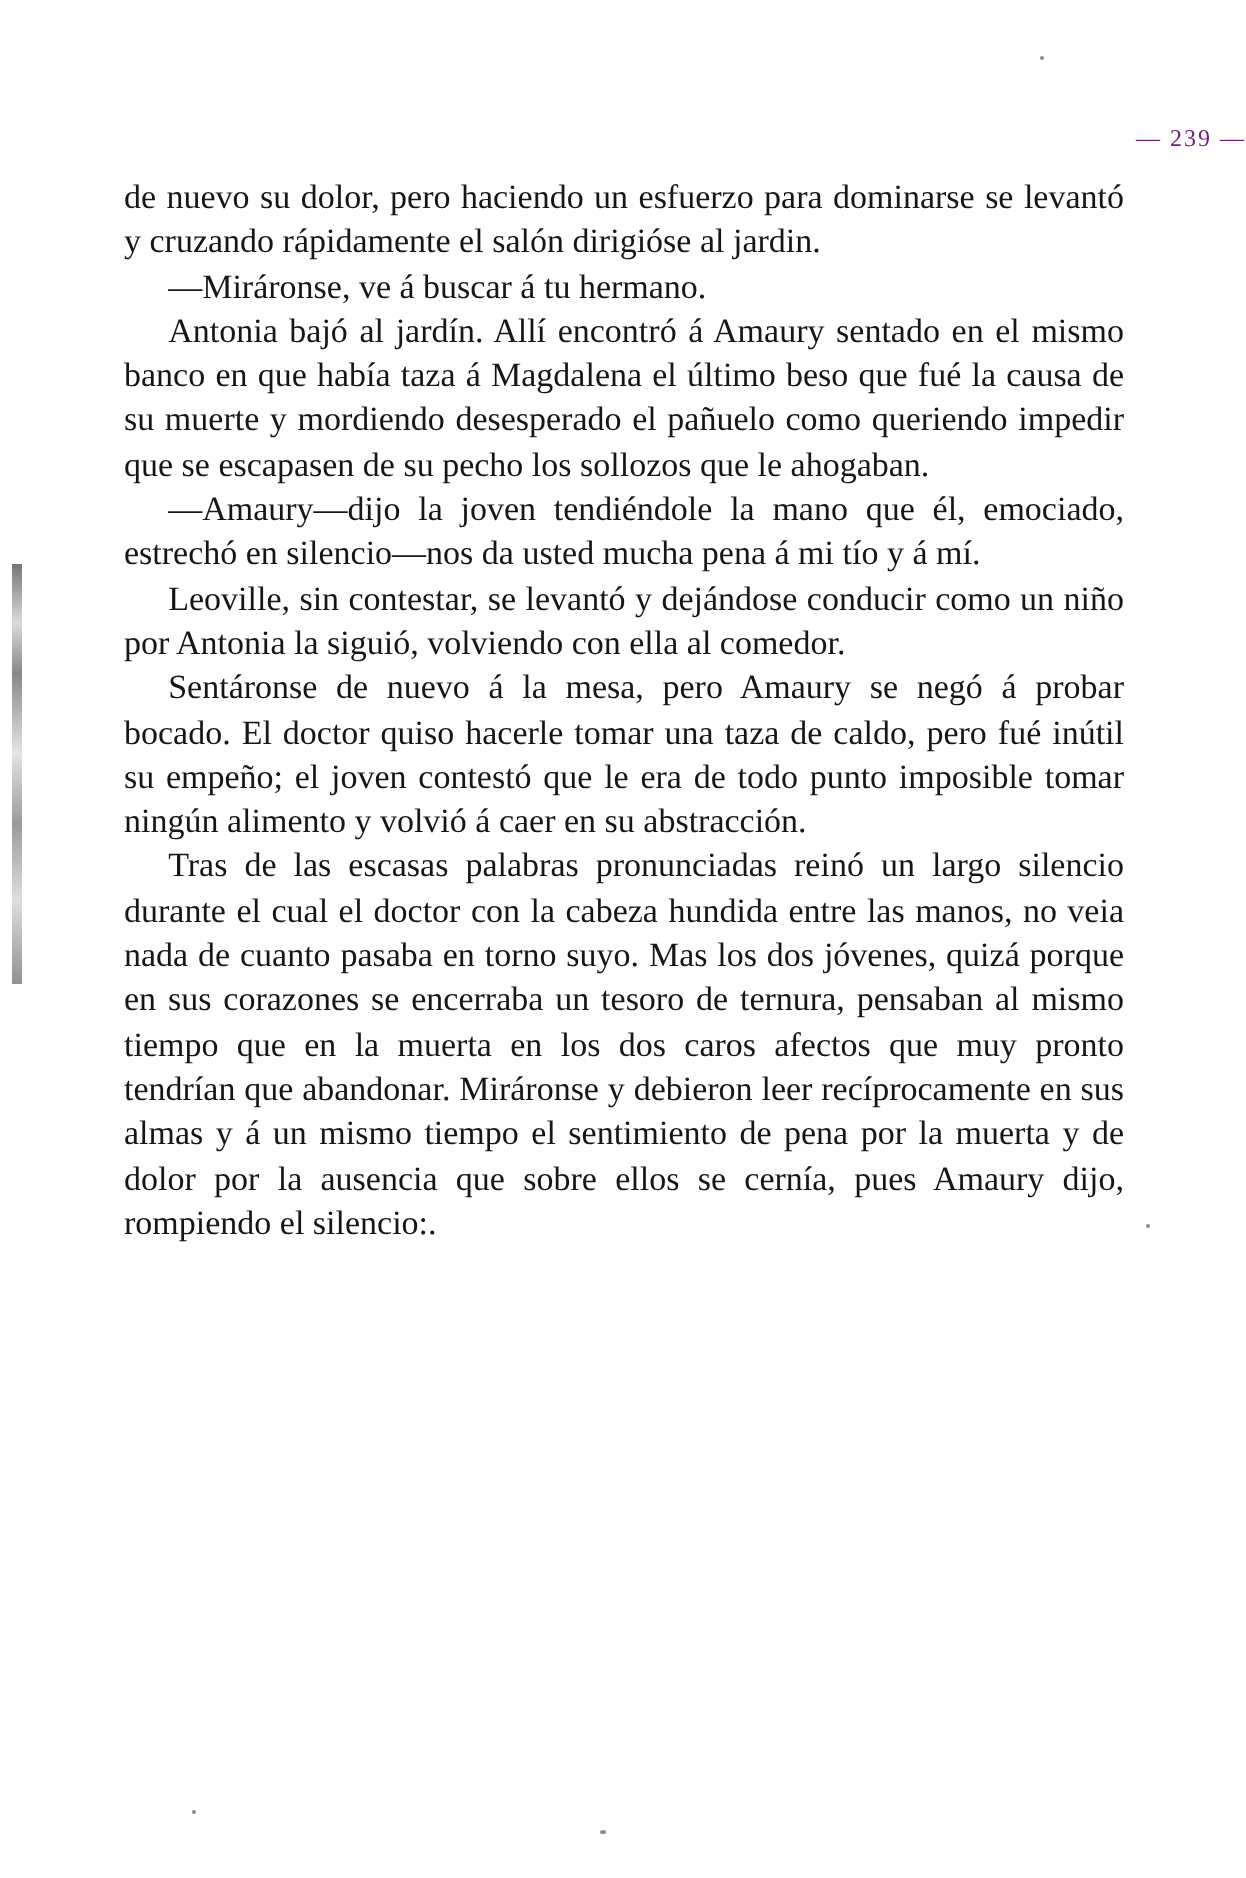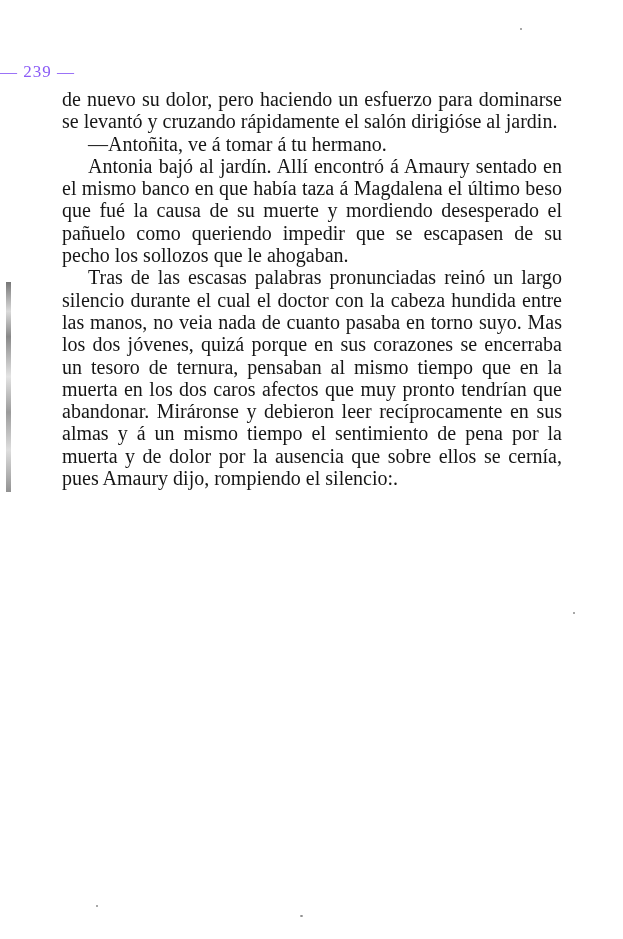--- a/index.html
+++ b/index.html
@@ -20,31 +20,31 @@
     top: 0;
     left: 0;
     width: 623px;
     height: 939px;
   }
   .page-number {
     position: absolute;
     top: 62px;
     left: 0;
     width: 623px;
-    text-align: left;
-    font-size: 17px;
+    text-align: right;
+    font-size: 12px;
     letter-spacing: 1px;
-    color: #8b5cf6;
+    color: #701a75;
   }
   .body-text {
     position: absolute;
     top: 88px;
     left: 62px;
     width: 500px;
-    font-size: 20px;
+    font-size: 17px;
     line-height: 22.3px;
     text-align: justify;
     color: #161616;
   }
   .body-text p {
     margin: 0;
     text-indent: 1.3em;
     text-align: justify;
   }
   .body-text p.no-indent {
@@ -83,22 +83,25 @@
 </style>
 </head>
 <body>
 
 <div class="page">
 
   <div class="page-number">— 239 —</div>
 
   <div class="body-text">
     <p class="no-indent">de nuevo su dolor, pero haciendo un esfuerzo para dominarse se levantó y cruzando rápidamente el salón dirigióse al jardin.</p>
-    <p class="dash">—Antoñita, ve á tomar á tu hermano.</p>
+    <p class="dash">—Miráronse, ve á buscar á tu hermano.</p>
     <p>Antonia bajó al jardín. Allí encontró á Amaury sentado en el mismo banco en que había taza á Magdalena el último beso que fué la causa de su muerte y mordiendo desesperado el pañuelo como queriendo impedir que se escapasen de su pecho los sollozos que le ahogaban.</p>
+    <p class="dash">—Amaury—dijo la joven tendiéndole la mano que él, emociado, estrechó en silencio—nos da usted mucha pena á mi tío y á mí.</p>
+    <p>Leoville, sin contestar, se levantó y dejándose conducir como un niño por Antonia la siguió, volviendo con ella al comedor.</p>
+    <p>Sentáronse de nuevo á la mesa, pero Amaury se negó á probar bocado. El doctor quiso hacerle tomar una taza de caldo, pero fué inútil su empeño; el joven contestó que le era de todo punto imposible tomar ningún alimento y volvió á caer en su abstracción.</p>
     <p>Tras de las escasas palabras pronunciadas reinó un largo silencio durante el cual el doctor con la cabeza hundida entre las manos, no veia nada de cuanto pasaba en torno suyo. Mas los dos jóvenes, quizá porque en sus corazones se encerraba un tesoro de ternura, pensaban al mismo tiempo que en la muerta en los dos caros afectos que muy pronto tendrían que abandonar. Miráronse y debieron leer recíprocamente en sus almas y á un mismo tiempo el sentimiento de pena por la muerta y de dolor por la ausencia que sobre ellos se cernía, pues Amaury dijo, rompiendo el silencio:.</p>
   </div>
 
   <div class="edge-artifact"></div>
   <div class="speck s1"></div>
   <div class="speck s2"></div>
   <div class="speck s3"></div>
   <div class="speck s4"></div>
 
 </div>

